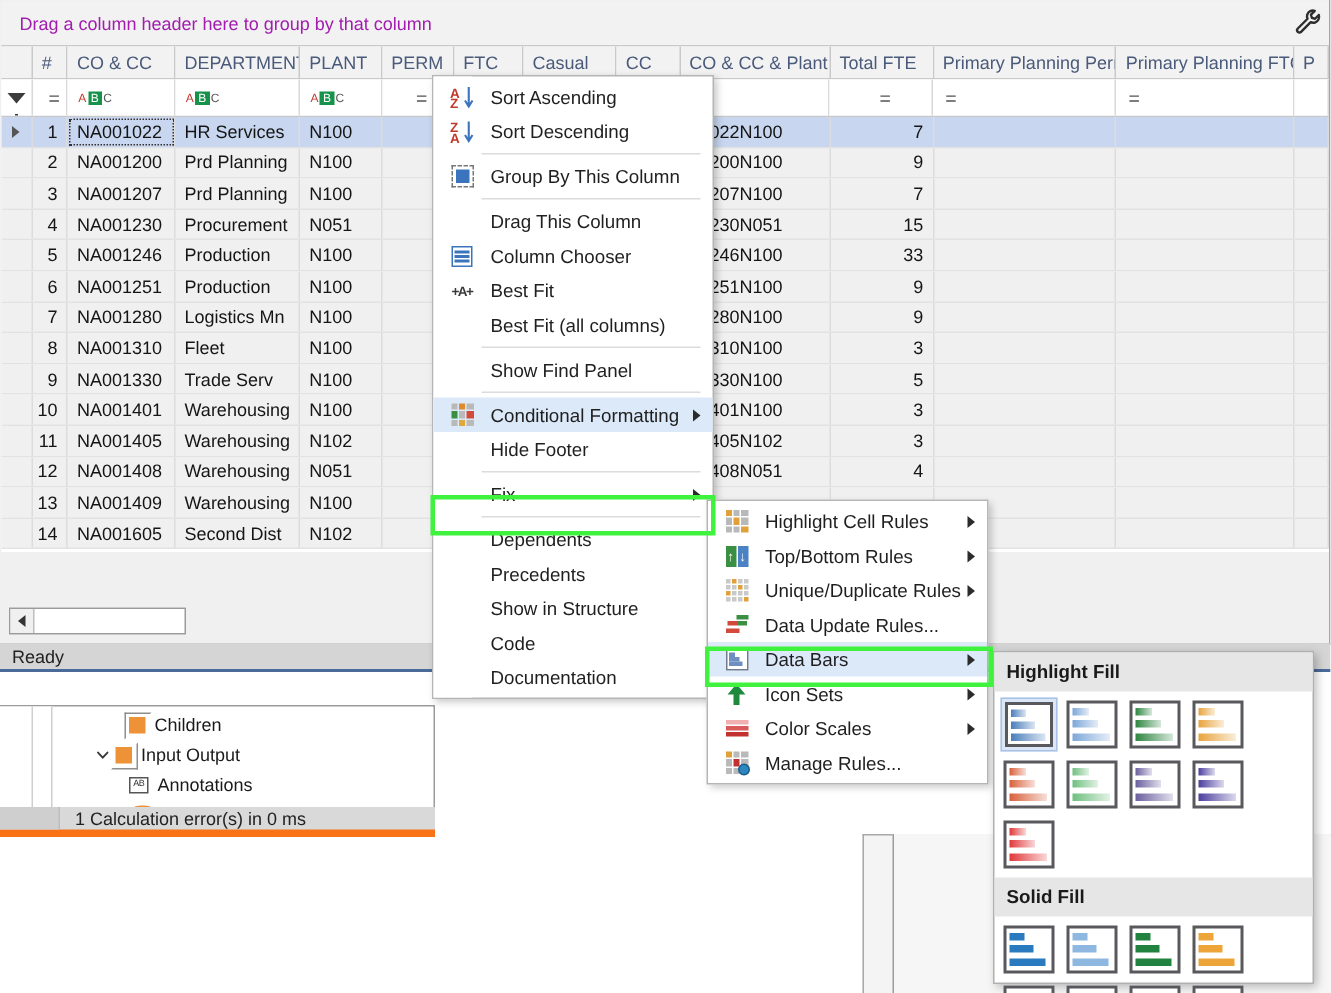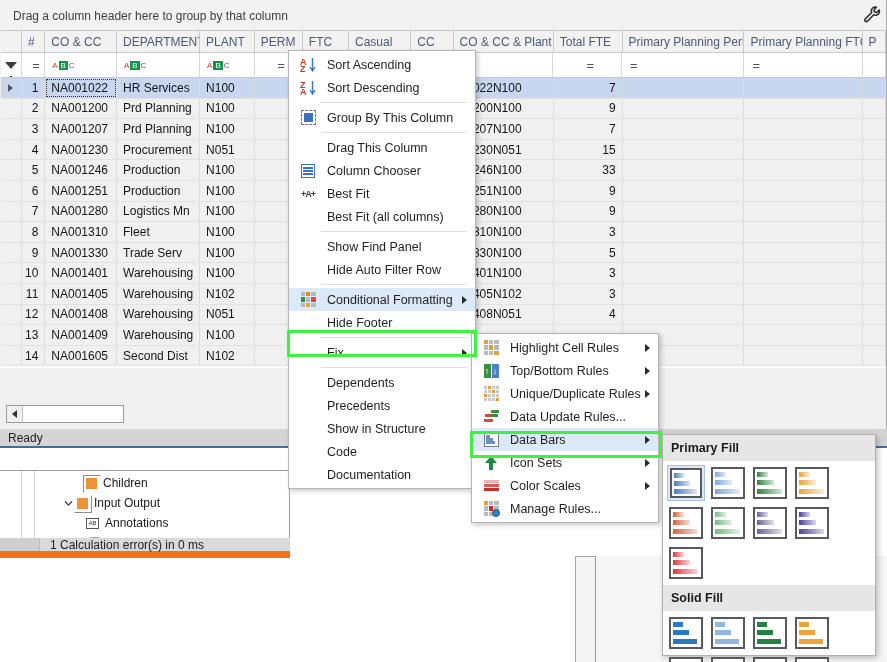--- a/index.html
+++ b/index.html
@@ -27,21 +27,21 @@
     border: 1px solid #a6a6a6;
     border-top: none; border-left: none;
   }
   .groupby-panel {
     position: absolute; left: 1px; top: 1px; width: 885px; height: 30px;
     background: #f2f2f2;
     border-bottom: 1px solid #c9c9c9;
     display: flex; align-items: center;
   }
   .groupby-text {
-    padding-left: 12px; color: #404040; font-size: 12px;
+    padding-left: 12px; color: #a21caf; font-size: 12px;
   }
   .wrench-icon {
     position: absolute; right: 4px; top: 4px; width: 22px; height: 22px;
     color: #333;
   }
 
   
   .header-row {
     position: absolute; left: 1px; top: 31px; height: 22px; width: 885px;
     background: #f2f2f2;
@@ -187,21 +187,21 @@
     width:13px;height:11px;border:1px solid #555;margin-right:6px;
     font-size:6px; display:flex;align-items:center;justify-content:center;
     color:#333; letter-spacing:-0.3px;
   }
   .node-db { width:12px;height:12px;margin-right:6px;position:relative;}
   .node-db i { position:absolute; left:0; width:12px; height:3px; background:#ed9237; border-radius:50%/60%; display:block;}
 
   
   .tree-footer {
     position:absolute; left:0; top:538px; width:290px; height:20px;
-    background:#d9d9d9; border-bottom:7px solid #f97316;
+    background:#d9d9d9; border-bottom:5px solid #f97316;
     display:flex; align-items:center;
   }
   .tree-footer .pad { width:40px; height:100%; background:#cfcfcf; border-right:1px solid #bdbdbd;}
   .tree-footer .txt { padding-left:10px; font-size:12px; color:#222;}
 
   
   .frag-strip {
     position:absolute; left:0; top:450px; width:9px; height:120px;
     background:#ffffff;
   }
@@ -776,24 +776,20 @@
       </div>
       <div class="mi">
         <span class="ic"></span>
         <span class="lbl">Best Fit (all columns)</span>
       </div>
       <div class="sep"></div>
       <div class="mi">
         <span class="ic"></span>
         <span class="lbl">Show Find Panel</span>
       </div>
-      <div class="mi">
-        <span class="ic"></span>
-        <span class="lbl">Hide Auto Filter Row</span>
-      </div>
       <div class="sep"></div>
       <div class="mi hl">
         <span class="ic">
           <span class="ico-cf">
             <i style="background:#b9b9b9"></i>
             <i style="background:#e08a2e"></i>
             <i style="background:#b9b9b9"></i>
             <i style="background:#3a8f42"></i>
             <i style="background:#b9b9b9"></i>
             <i style="background:#d24a3a"></i>
@@ -949,21 +945,21 @@
               <i style="display:block;background:#b9b9b9"></i>
             </span>
             <span class="gear"></span>
           </span>
         </span>
         <span class="lbl">Manage Rules...</span>
       </div>
     </div>
 
   <div class="gallery">
-    <div class="gal-head">Primary Fill</div>
+    <div class="gal-head">Highlight Fill</div>
     <div class="gal-grid" id="gal-gradient">
         <div class="gal-item sel">
           <div class="gal-box">
             <div class="gal-bar" style="width: 38%; background: linear-gradient(90deg, rgb(74, 126, 187) 0%, rgb(219, 229, 241) 100%);"></div>
             <div class="gal-bar" style="width: 62%; background: linear-gradient(90deg, rgb(74, 126, 187) 0%, rgb(219, 229, 241) 100%);"></div>
             <div class="gal-bar" style="width: 88%; background: linear-gradient(90deg, rgb(74, 126, 187) 0%, rgb(219, 229, 241) 100%);"></div>
           </div>
         </div>
         <div class="gal-item">
           <div class="gal-box">

